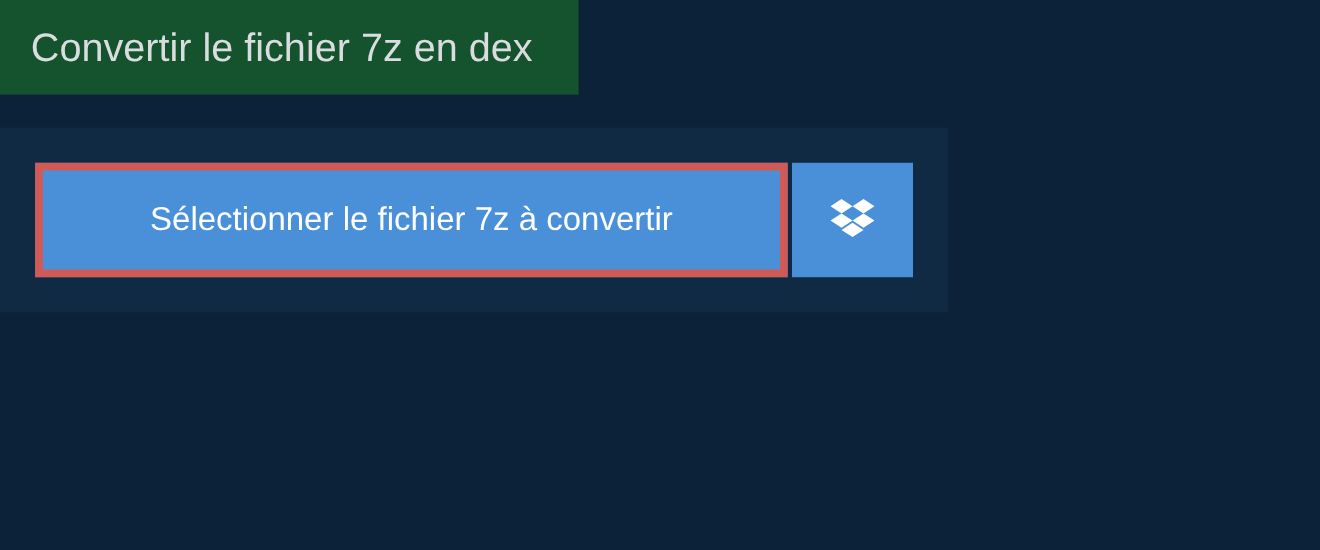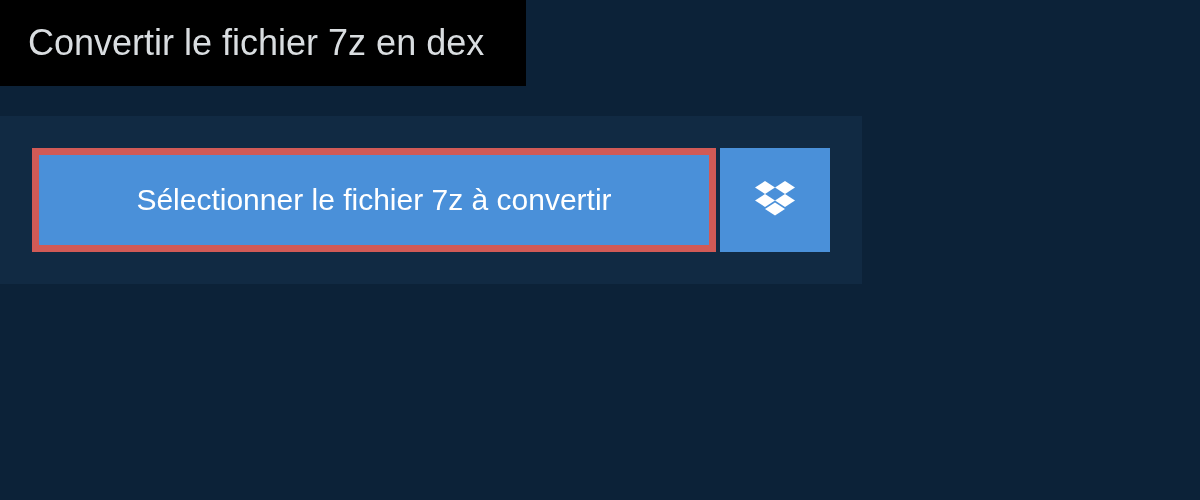--- a/index.html
+++ b/index.html
@@ -8,21 +8,21 @@
       box-sizing: border-box;
     }
     body {
       width: 1200px;
       height: 500px;
       background-color: #0c2238;
       font-family: Arial, Helvetica, sans-serif;
       overflow: hidden;
     }
     .tab-container {
-      background-color: #000000;
+      background-color: #14532d;
       display: inline-block;
       padding: 22px 42px 22px 28px;
       margin-left: 0;
       margin-top: 0;
     }
     .tab-title {
       color: #d9dde0;
       font-size: 36px;
       font-weight: 400;
     }

